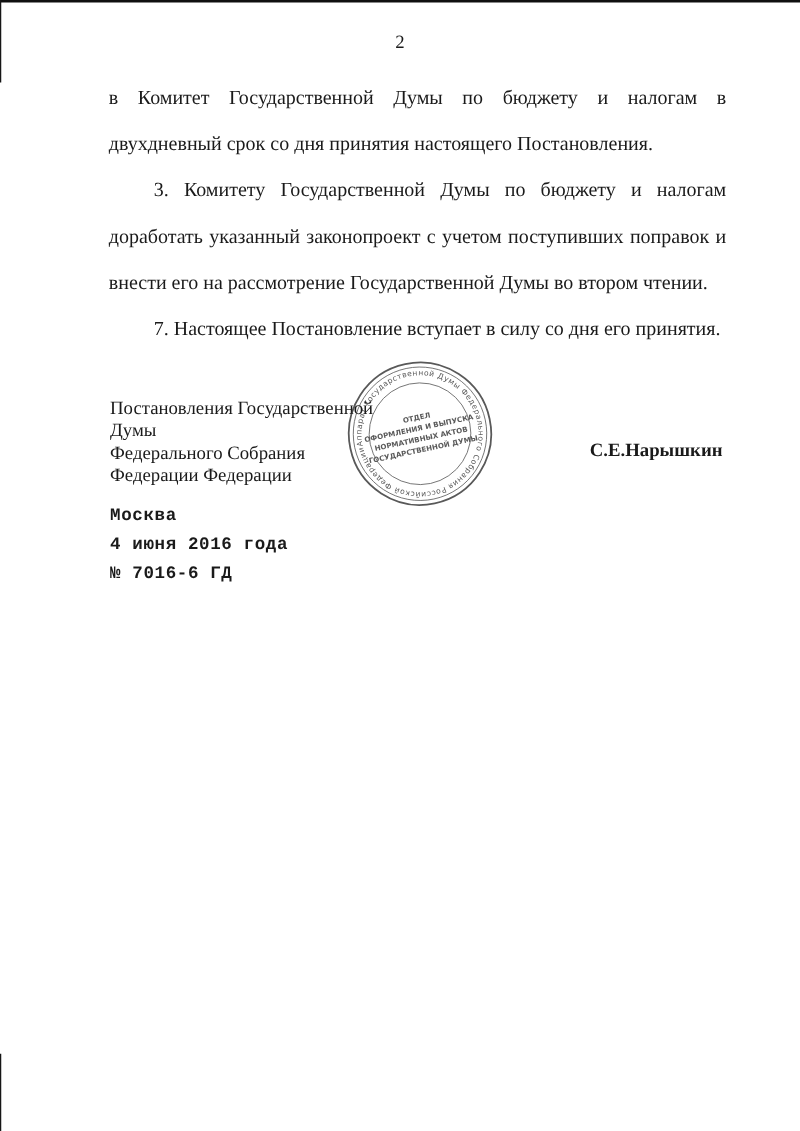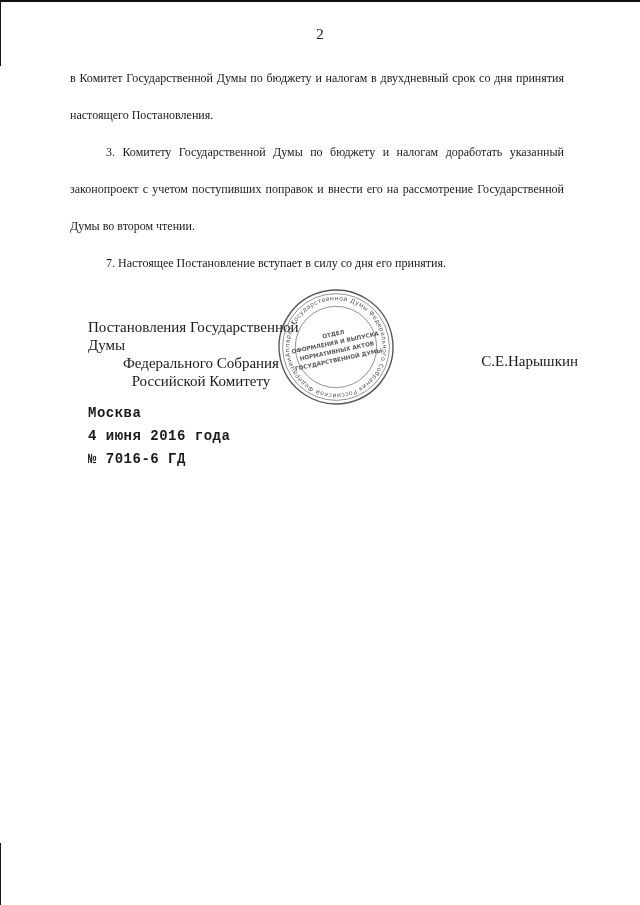--- a/index.html
+++ b/index.html
@@ -39,48 +39,48 @@
     position: absolute;
     top: 26px;
     left: 0;
     width: 100%;
     text-align: center;
     font-size: 15px;
   }
   .body-text {
     position: absolute;
     top: 60px;
-    left: 70px;
+    left: 87px;
     width: 494px;
-    font-size: 12px;
+    font-size: 16px;
     line-height: 37px;
     text-align: justify;
   }
   .body-text p {
     margin: 0;
   }
   .body-text p.indent {
     text-indent: 36px;
   }
   .signature {
     position: absolute;
     top: 318px;
     left: 88px;
     width: 226px;
     font-size: 15px;
     line-height: 18px;
   }
   .signature .sig-center {
-    text-align: center;
   }
   .sig-name {
     position: absolute;
     top: 353px;
     right: 62px;
     font-size: 15px;
+    font-weight: bold;
   }
   .stamp {
     position: absolute;
     left: 275px;
     top: 286px;
     width: 122px;
     height: 122px;
     transform: rotate(-12deg);
     opacity: 0.78;
   }
@@ -124,21 +124,21 @@
 
   <div class="body-text">
     <p class="para">в Комитет Государственной Думы по бюджету и налогам в двухдневный срок со дня принятия настоящего Постановления.</p>
     <p class="para indent">3. Комитету Государственной Думы по бюджету и налогам доработать указанный законопроект с учетом поступивших поправок и внести его на рассмотрение Государственной Думы во втором чтении.</p>
     <p class="para indent">7. Настоящее Постановление вступает в силу со дня его принятия.</p>
   </div>
 
   <div class="signature">
     <div class="sig-line1">Постановления Государственной Думы</div>
     <div class="sig-center">Федерального Собрания</div>
-    <div class="sig-center">Российской Комитету</div>
+    <div class="sig-center">Федерации Федерации</div>
   </div>
 
   <div class="sig-name">С.Е.Нарышкин</div>
 
   <div class="stamp">
     <svg viewBox="0 0 120 120">
       <circle cx="60" cy="60" r="56" fill="none" stroke="#2b2b2b" stroke-width="1.4"></circle>
       <circle cx="60" cy="60" r="52.5" fill="none" stroke="#2b2b2b" stroke-width="0.6"></circle>
       <circle cx="60" cy="60" r="40" fill="none" stroke="#2b2b2b" stroke-width="0.6"></circle>
       <path id="stamp-arc" d="M 60,60 m -46,0 a 46,46 0 1,1 92,0 a 46,46 0 1,1 -92,0" fill="none"></path>

